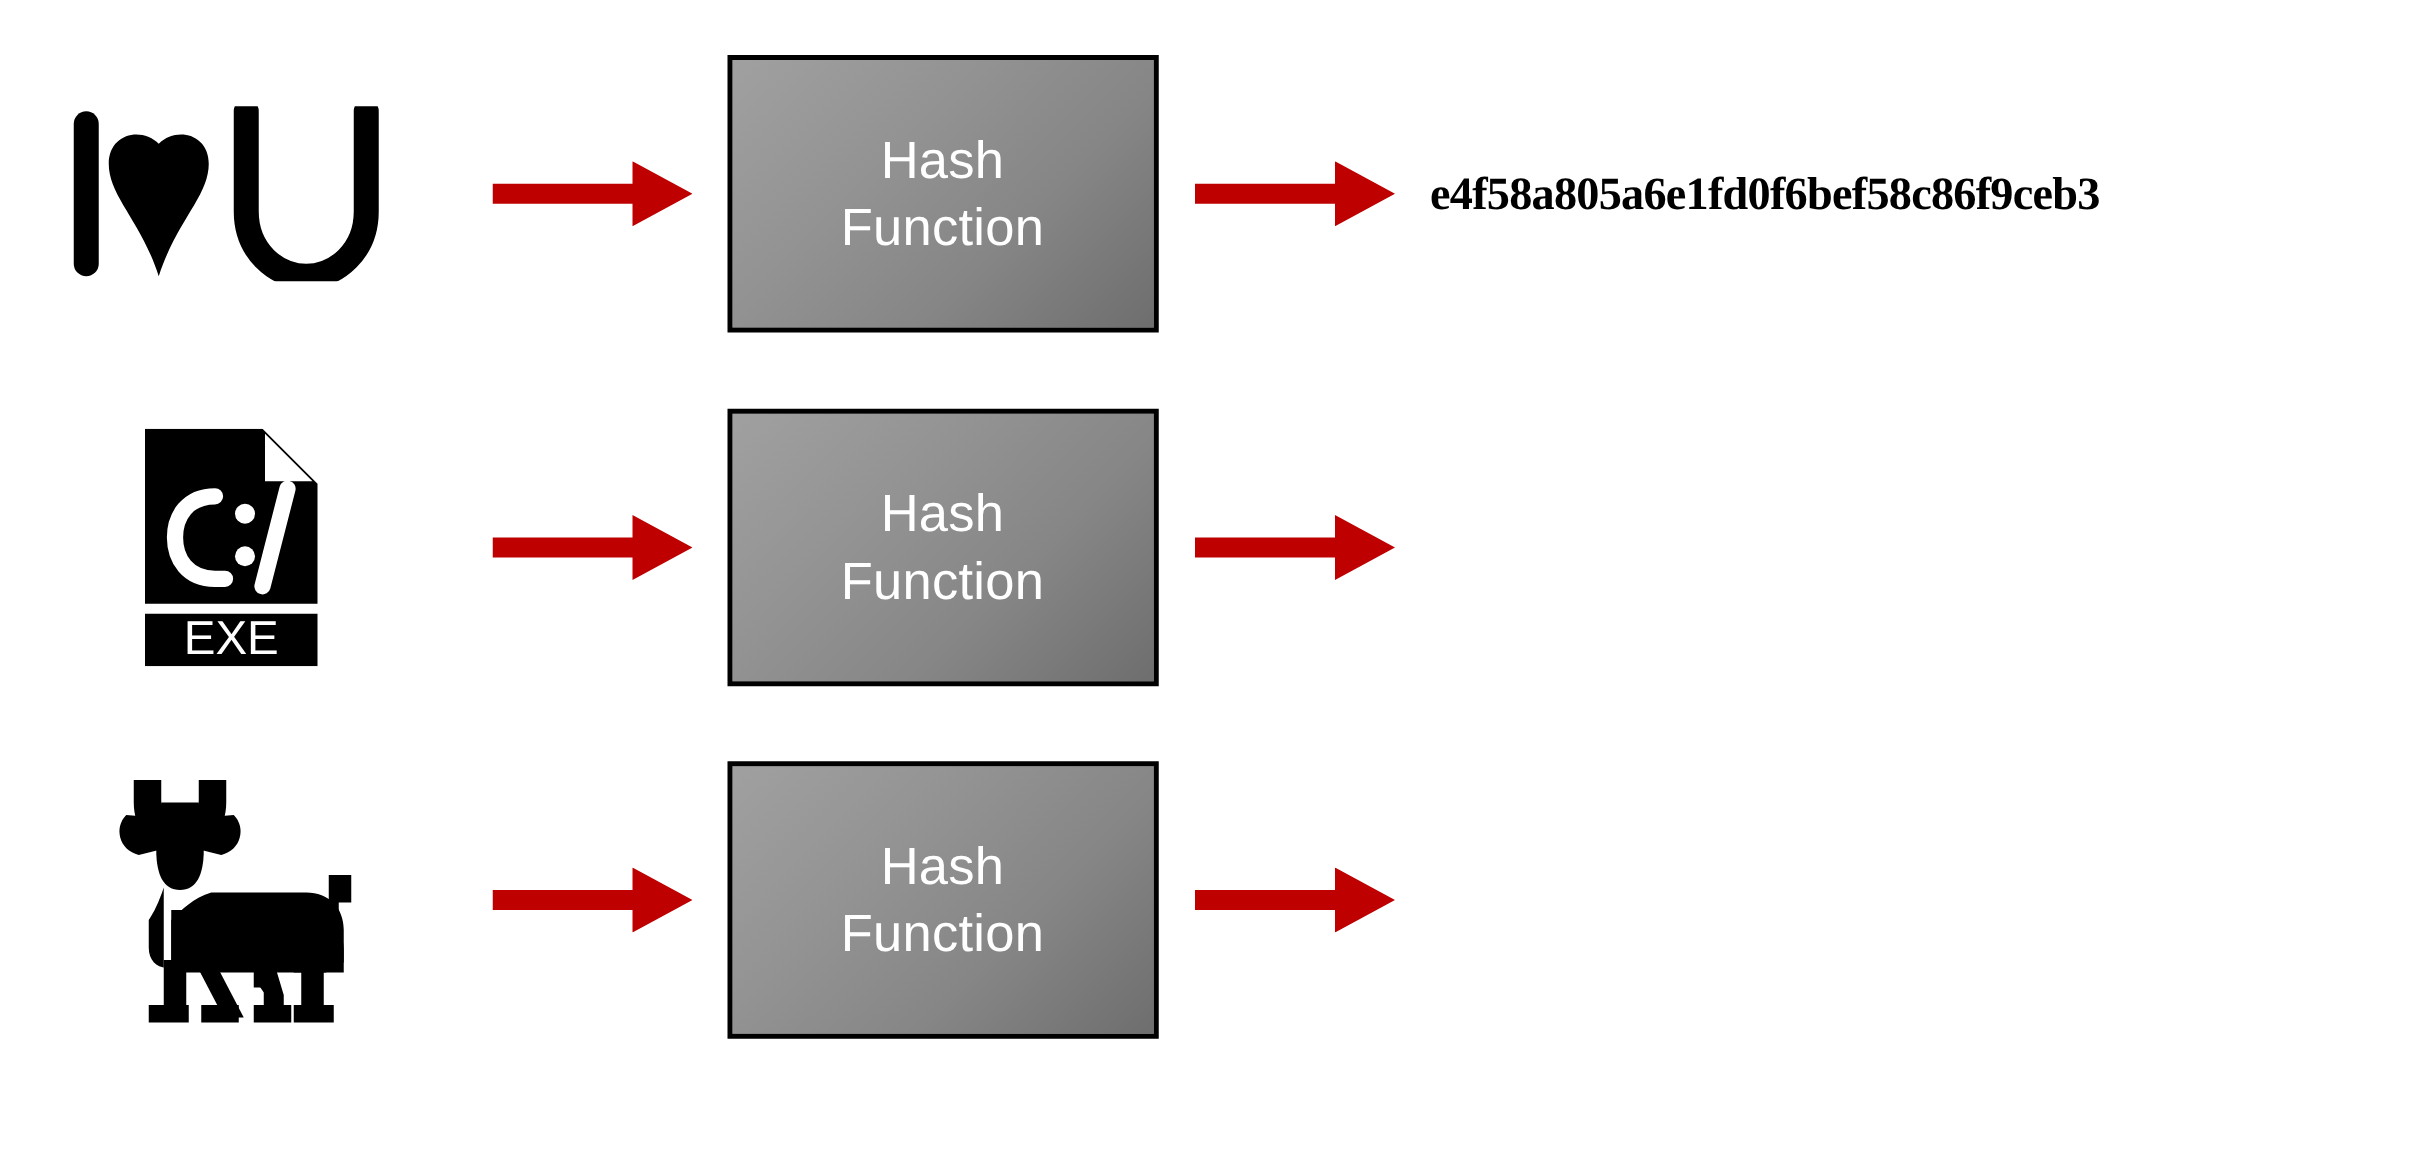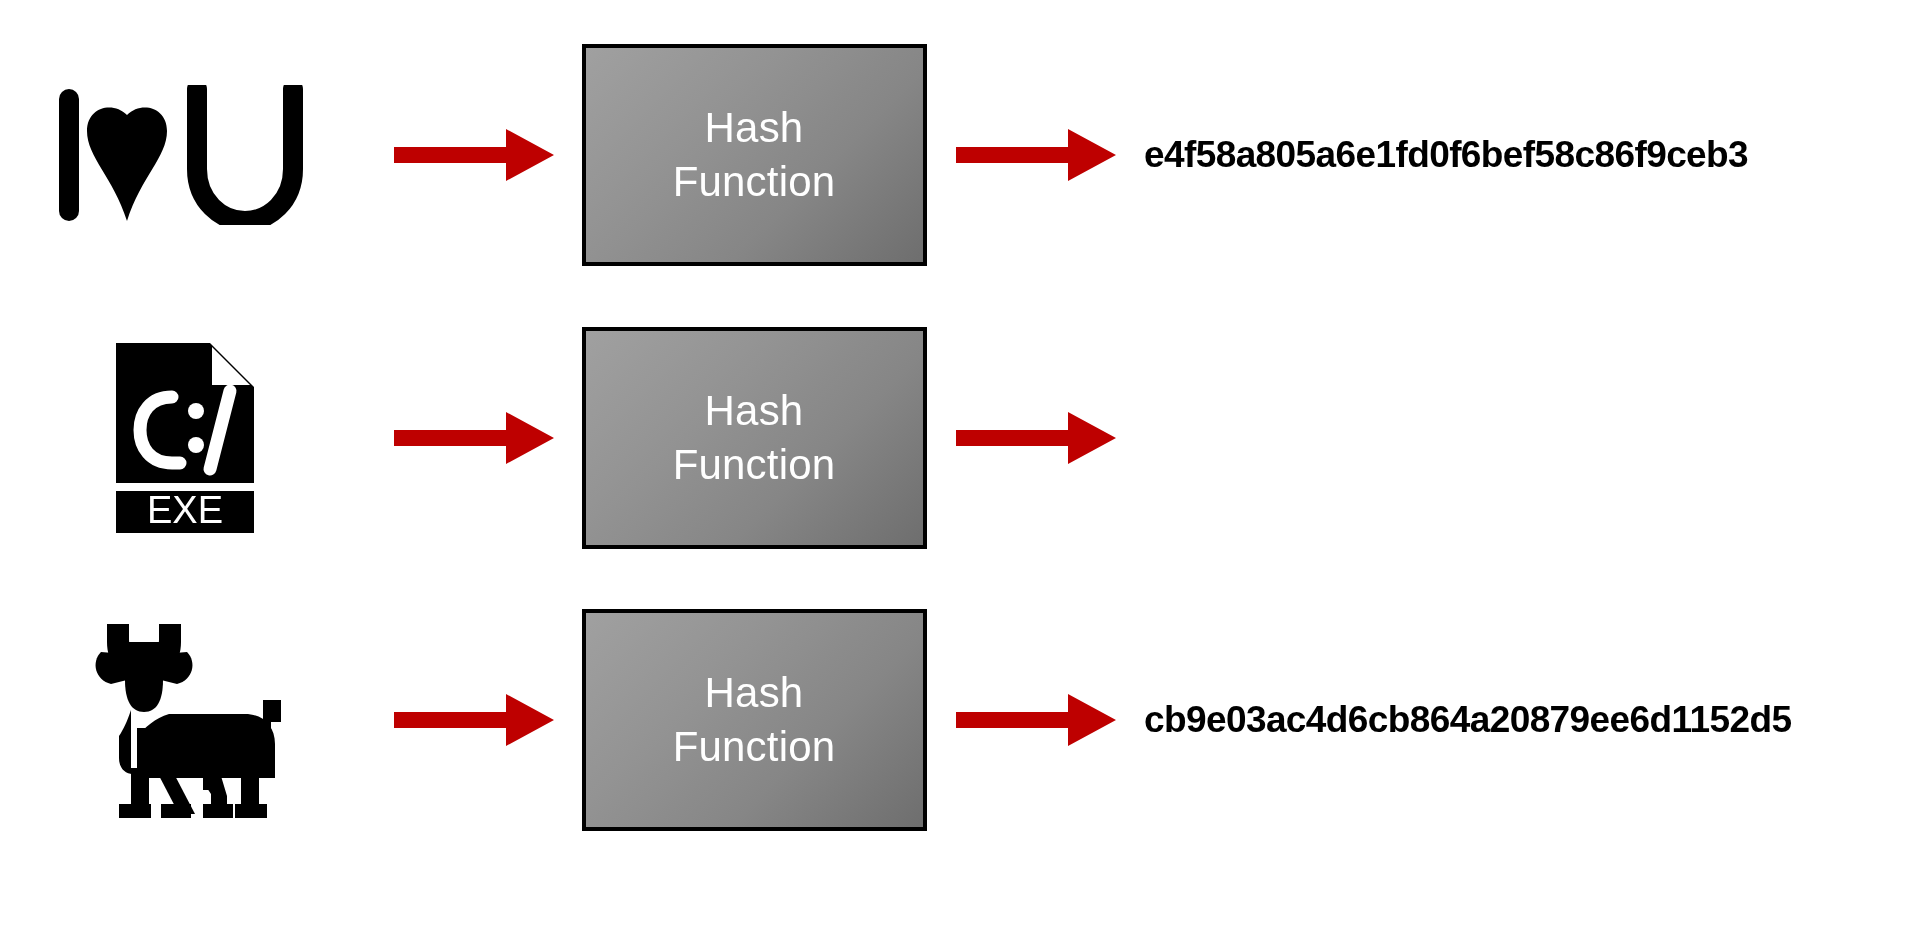--- a/index.html
+++ b/index.html
@@ -93,21 +93,21 @@
   
   .digest-cell {
     flex: 1 1 auto;
     height: 280px;
     display: flex;
     align-items: center;
     justify-content: flex-start;
     padding-left: 2px;
   }
   .digest {
-    font-family: Liberation Sans, sans-serif;
+    font-family: Liberation Serif, serif;
     font-weight: bold;
     font-size: 37px;
     letter-spacing: -0.6px;
     color: #000000;
     white-space: nowrap;
   }
 </style>
 </head>
 <body>
 
@@ -246,18 +246,15 @@
         <span class="line">Function</span>
       </div>
     </div>
 
     <div class="arrow-cell out-arrow">
       <svg class="arrow-svg" width="160" height="52" viewBox="0 0 160 52" aria-hidden="true">
         <path d="M0 18 L112 18 L112 0 L160 26 L112 52 L112 34 L0 34 Z" fill="#BE0000"></path>
       </svg>
     </div>
 
-    <div class="digest-cell">
-      <span class="digest">cb9e03ac4d6cb864a20879ee6d1152d5</span>
-    </div>
   </div>
 
 </div>
 
 </body></html>

